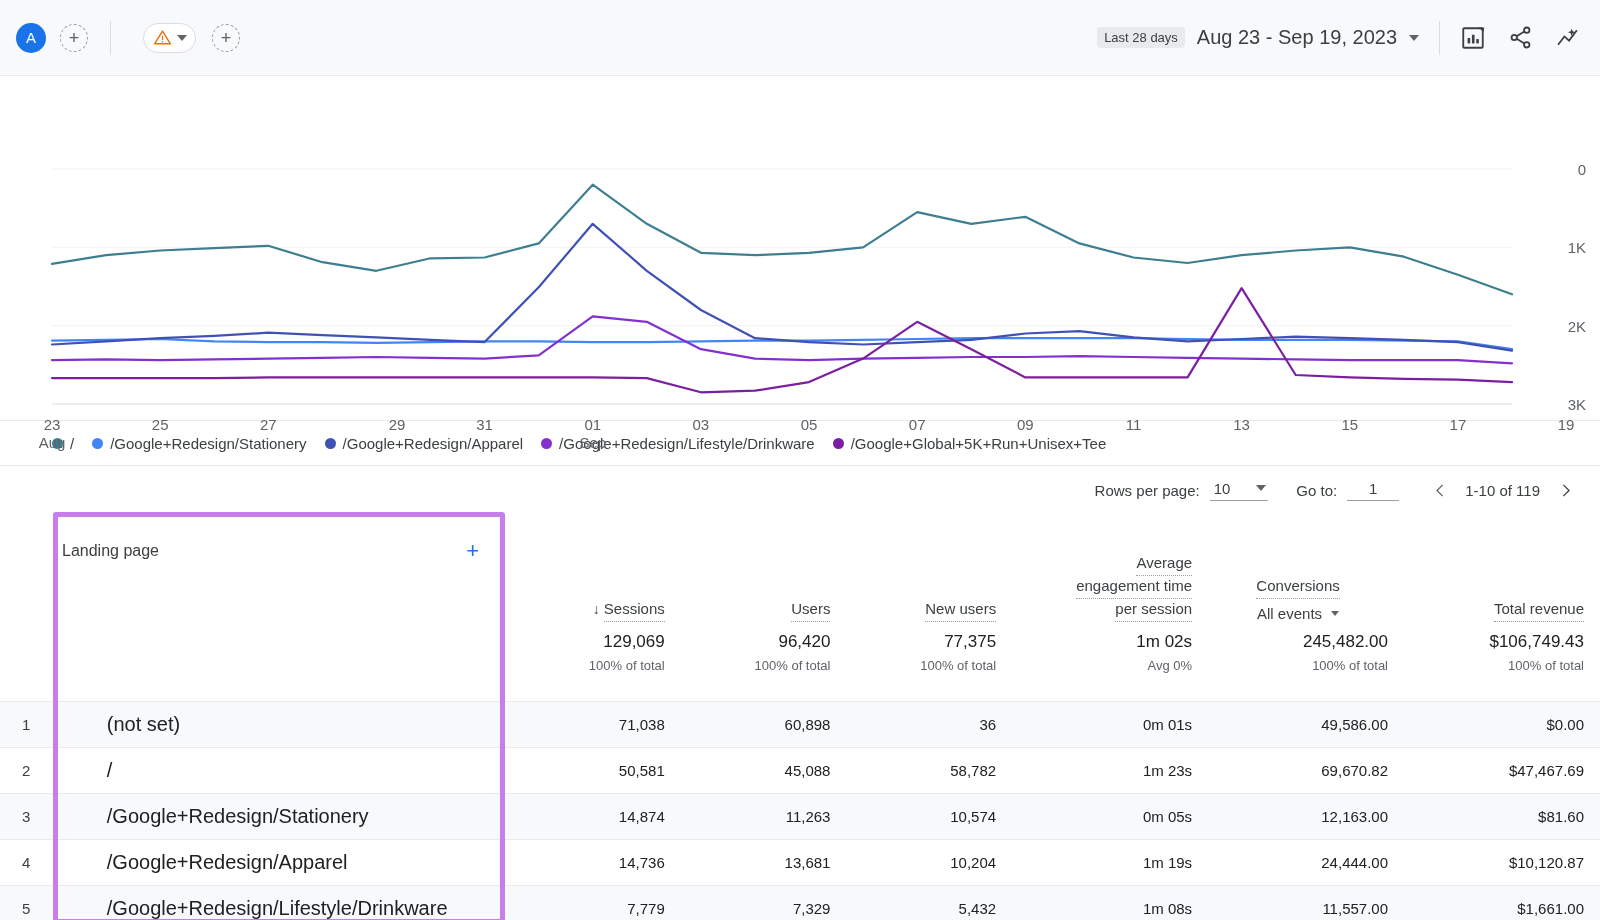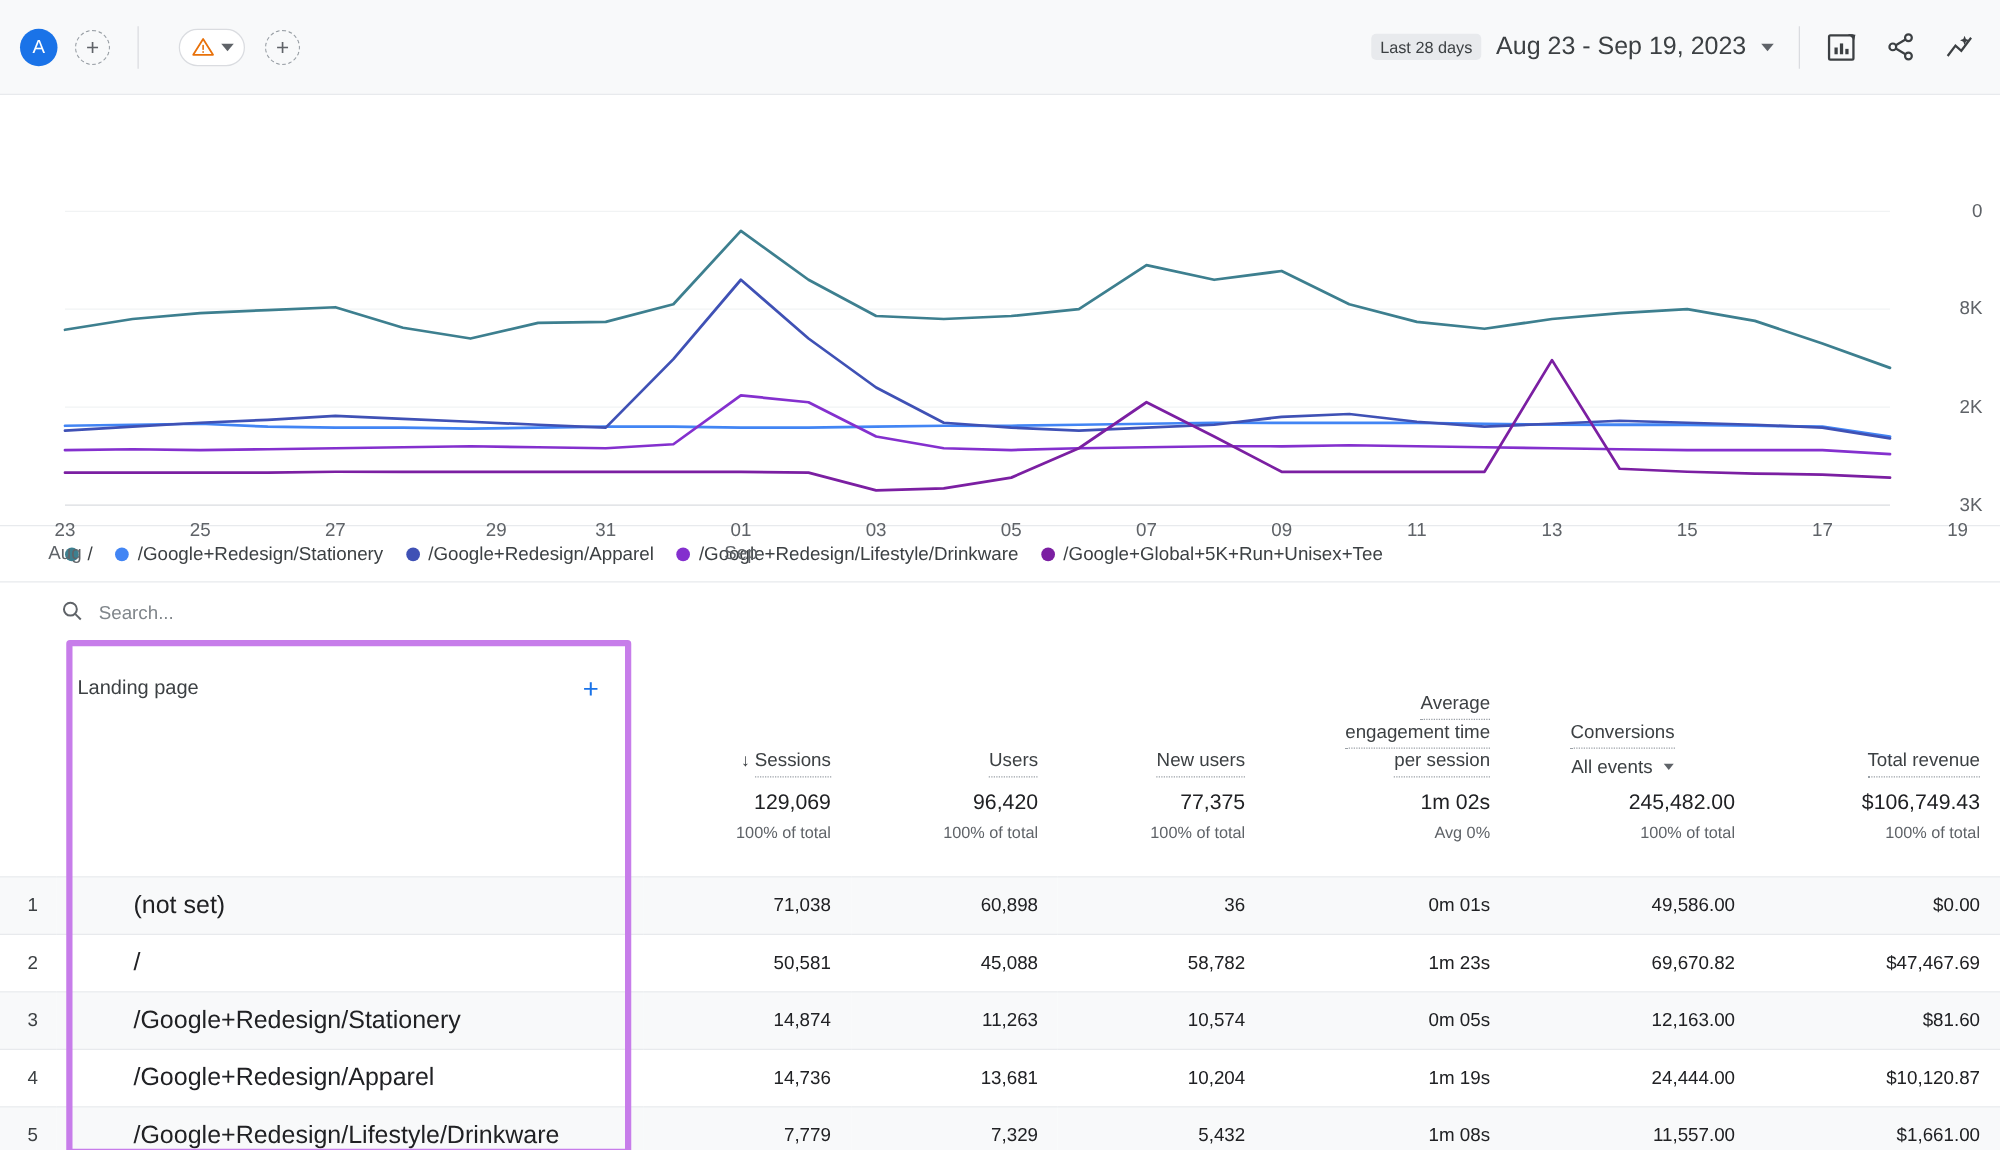--- a/index.html
+++ b/index.html
@@ -278,21 +278,21 @@
           <path d="M52.0 187.8 L106.1 179.2 L160.1 174.5 L214.2 172.1 L268.3 169.8 L322.4 186.2 L376.4 194.8 L430.5 182.3 L484.6 181.5 L538.7 167.4 L592.7 108.7 L646.8 147.8 L700.9 176.8 L755.0 179.2 L809.0 176.8 L863.1 171.3 L917.2 136.1 L971.3 147.8 L1025.3 140.8 L1079.4 167.4 L1133.5 181.5 L1187.6 187.0 L1241.6 179.2 L1295.7 174.5 L1349.8 171.3 L1403.9 180.7 L1457.9 198.8 L1512.0 218.3" fill="none" stroke="#3d7f8f" stroke-width="2.2" stroke-linejoin="round" stroke-linecap="round"></path>
           <path d="M52.0 264.6 L106.1 263.8 L160.1 263.0 L214.2 265.3 L268.3 266.1 L322.4 266.1 L376.4 266.9 L430.5 266.1 L484.6 265.3 L538.7 265.3 L592.7 266.1 L646.8 266.1 L700.9 265.3 L755.0 264.6 L809.0 264.6 L863.1 263.8 L917.2 263.0 L971.3 262.2 L1025.3 262.2 L1079.4 262.2 L1133.5 262.2 L1187.6 263.0 L1241.6 263.8 L1295.7 263.8 L1349.8 263.8 L1403.9 264.6 L1457.9 265.3 L1512.0 273.2" fill="none" stroke="#4285f4" stroke-width="2.2" stroke-linejoin="round" stroke-linecap="round"></path>
           <path d="M52.0 268.5 L106.1 265.3 L160.1 262.2 L214.2 259.9 L268.3 256.7 L322.4 259.1 L376.4 261.4 L430.5 263.8 L484.6 266.1 L538.7 211.3 L592.7 147.8 L646.8 194.8 L700.9 234.0 L755.0 262.2 L809.0 266.1 L863.1 268.5 L917.2 266.1 L971.3 263.8 L1025.3 257.5 L1079.4 255.2 L1133.5 261.4 L1187.6 265.3 L1241.6 263.0 L1295.7 260.6 L1349.8 262.2 L1403.9 263.8 L1457.9 266.1 L1512.0 274.7" fill="none" stroke="#3f51b5" stroke-width="2.2" stroke-linejoin="round" stroke-linecap="round"></path>
           <path d="M52.0 284.1 L106.1 283.4 L160.1 284.1 L214.2 283.4 L268.3 282.6 L322.4 281.8 L376.4 281.0 L430.5 281.8 L484.6 282.6 L538.7 279.4 L592.7 240.3 L646.8 245.8 L700.9 273.2 L755.0 282.6 L809.0 284.1 L863.1 282.6 L917.2 281.8 L971.3 281.0 L1025.3 281.0 L1079.4 280.2 L1133.5 281.0 L1187.6 281.8 L1241.6 282.6 L1295.7 283.4 L1349.8 284.1 L1403.9 284.1 L1457.9 284.1 L1512.0 287.3" fill="none" stroke="#8430ce" stroke-width="2.2" stroke-linejoin="round" stroke-linecap="round"></path>
           <path d="M52.0 302.1 L106.1 302.1 L160.1 302.1 L214.2 302.1 L268.3 301.4 L322.4 301.4 L376.4 301.4 L430.5 301.4 L484.6 301.4 L538.7 301.4 L592.7 301.4 L646.8 302.1 L700.9 316.3 L755.0 314.7 L809.0 306.1 L863.1 282.6 L917.2 245.8 L971.3 273.2 L1025.3 301.4 L1079.4 301.4 L1133.5 301.4 L1187.6 301.4 L1241.6 212.1 L1295.7 299.0 L1349.8 301.4 L1403.9 302.9 L1457.9 303.7 L1512.0 306.1" fill="none" stroke="#7b1fa2" stroke-width="2.2" stroke-linejoin="round" stroke-linecap="round"></path>
         </g>
     </svg>
     <div id="y-labels">
         <div class="ylab" style="top: 328px;">3K</div>
         <div class="ylab" style="top: 249.667px;">2K</div>
-        <div class="ylab" style="top: 171.333px;">8K</div>
+        <div class="ylab" style="top: 171.333px;">1K</div>
         <div class="ylab" style="top: 93px;">0</div>
       </div>
     <div id="x-labels">
         <div class="xlab" style="left: 52px; top: 340px;">
           <div>23</div>
           <div>Aug</div>
         </div>
         <div class="xlab" style="left: 160.148px; top: 340px;">
           <div>25</div>
         </div>
@@ -358,30 +358,41 @@
       </div>
       <div class="legend-item">
         <span class="legend-dot" style="background: rgb(123, 31, 162);"></span>
         <span>/Google+Global+5K+Run+Unisex+Tee</span>
       </div>
     </div>
 
   <div id="table-area">
 
     <div id="toolbar">
-      <div id="search-wrap">
-        <span>
-          <svg width="19" height="19" viewBox="0 0 24 24" fill="none" stroke="#5f6368" stroke-width="2">
-            <circle cx="10.5" cy="10.5" r="6.5"></circle>
-              <path d="M15.5 15.5 L21 21"></path>
-          </svg>
+
+      <div id="pager">
+        <span class="pg-label">Rows per page:</span>
+        <span class="select-box">
+          <span>10</span>
+          <span class="caret-dn"></span>
         </span>
-        <input id="search-input" placeholder="Search..." style="">
-      </div>
-
+        <span class="pg-label">Go to:</span>
+        <span class="goto-box">1</span>
+        <span class="arrow-btn">
+          <svg width="17" height="17" viewBox="0 0 24 24" fill="none" stroke="#5f6368" stroke-width="1.8">
+              <path d="M15 4 L7 12 L15 20"></path>
+            </svg>
+        </span>
+        <span id="range-txt">1-10 of 119</span>
+        <span class="arrow-btn">
+          <svg width="17" height="17" viewBox="0 0 24 24" fill="none" stroke="#3c4043" stroke-width="1.8">
+              <path d="M9 4 L17 12 L9 20"></path>
+            </svg>
+        </span>
+      </div>
     </div>
 
     <table>
       <colgroup>
         <col class="c-idx">
           <col class="c-dim">
         <col class="c-num">
           <col class="c-num">
           <col class="c-num">
         <col class="c-num-w">

